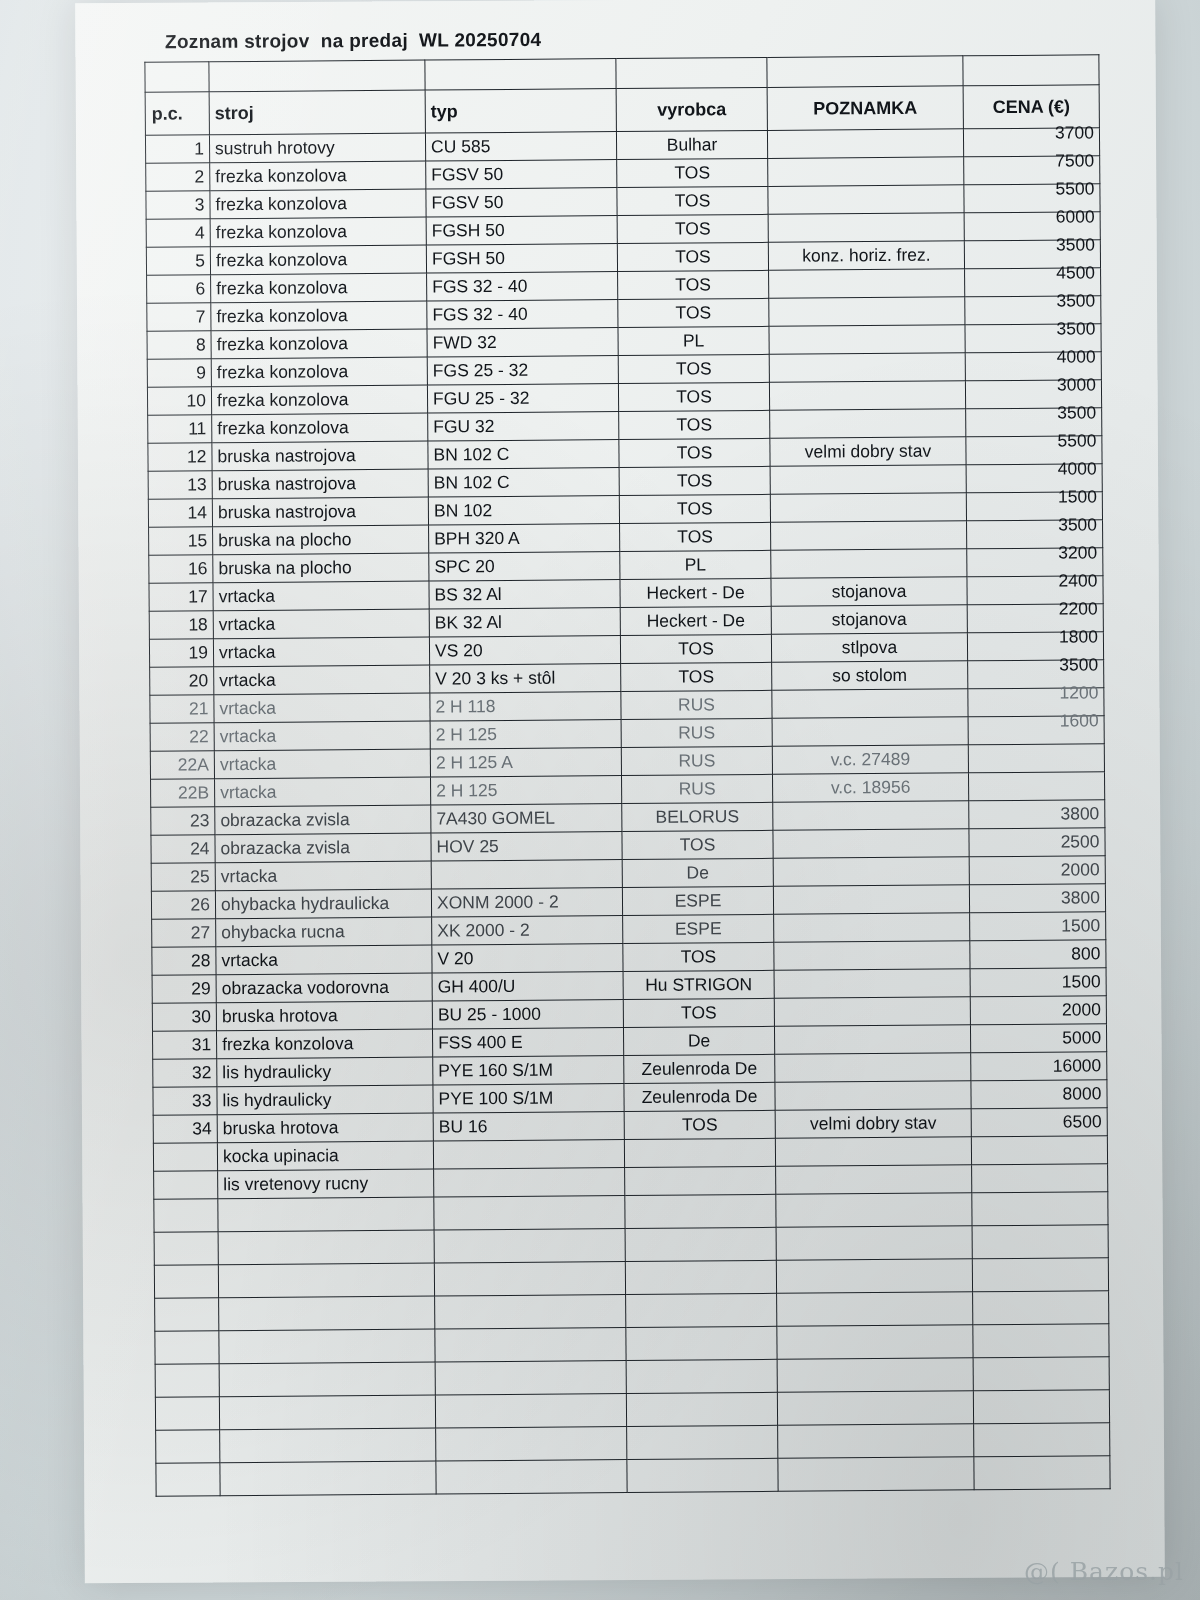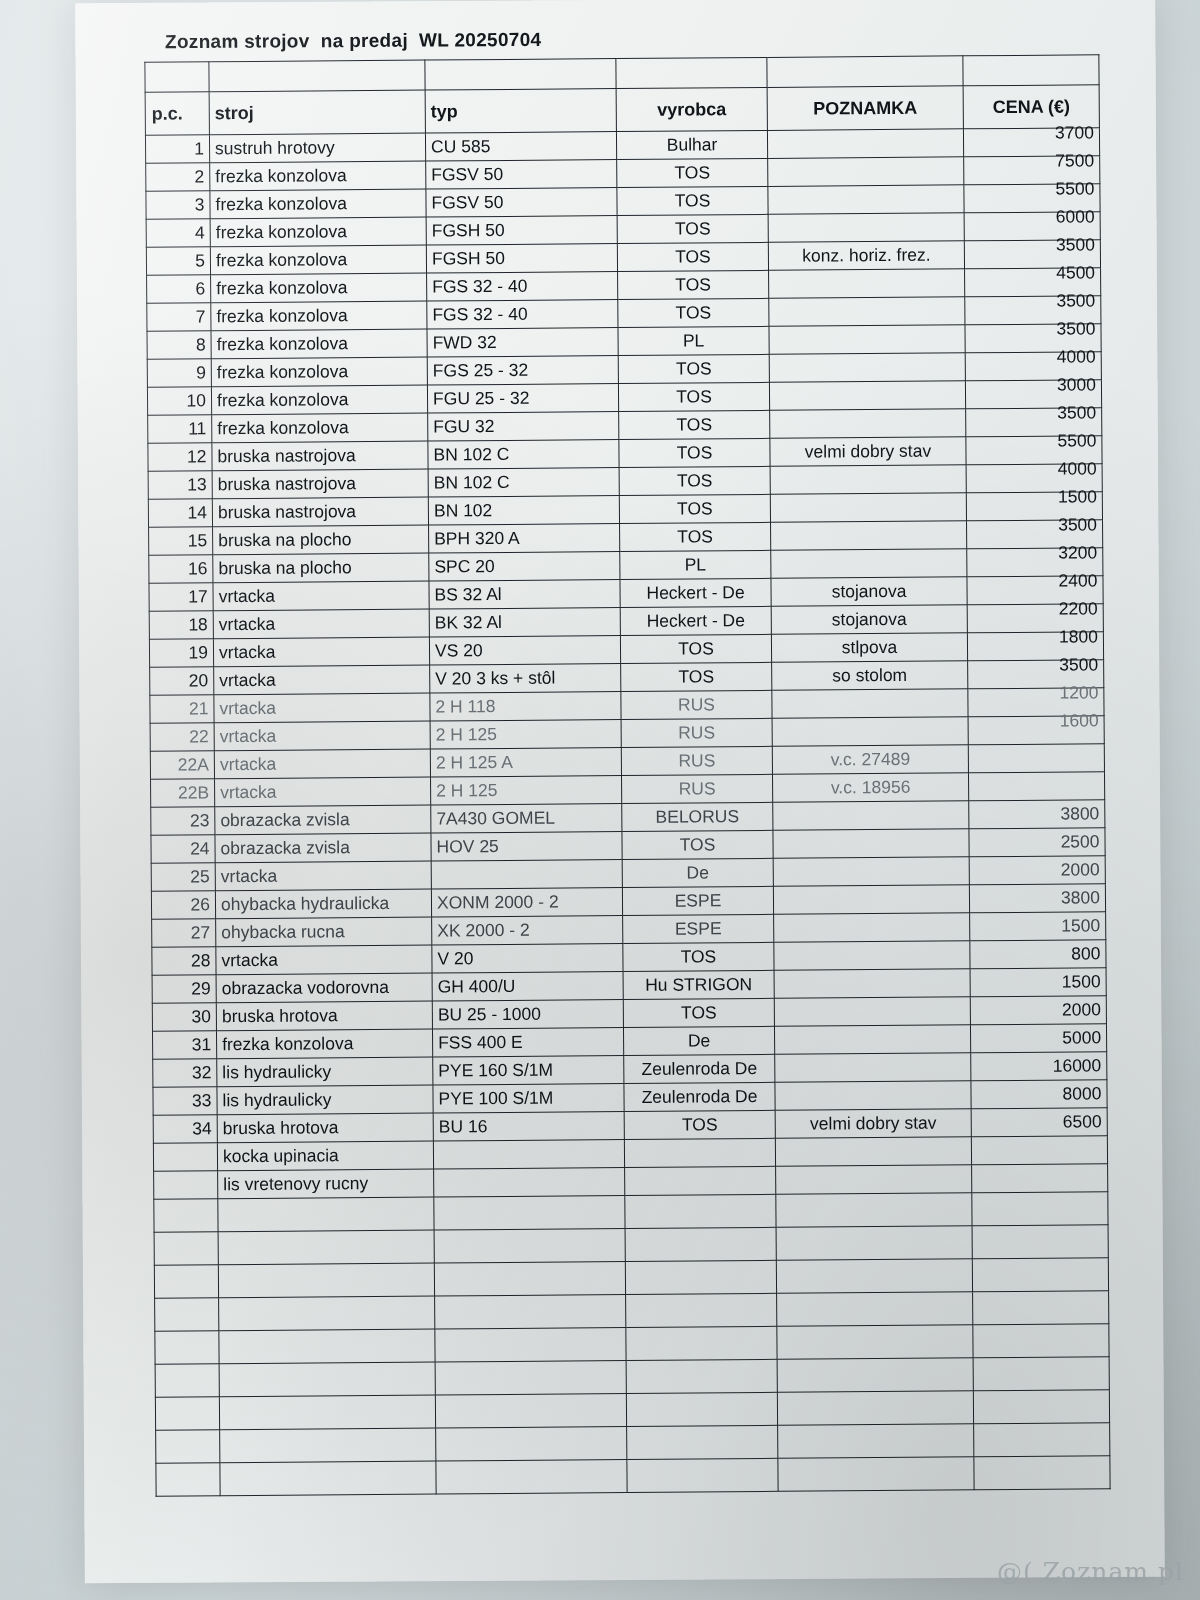--- a/index.html
+++ b/index.html
@@ -528,15 +528,15 @@
               <td class="c-typ"></td>
               <td class="c-vyr"></td>
               <td class="c-pozn"></td>
               <td class="c-cena"></td>
             </tr>
           </tbody>
       </table>
     </div>
 
     <div class="glare"></div>
-    <div class="watermark">@( Zoznam.pl</div>
+    <div class="watermark">@( Bazos.pl</div>
   </div>
 </div>
 
 </body></html>

